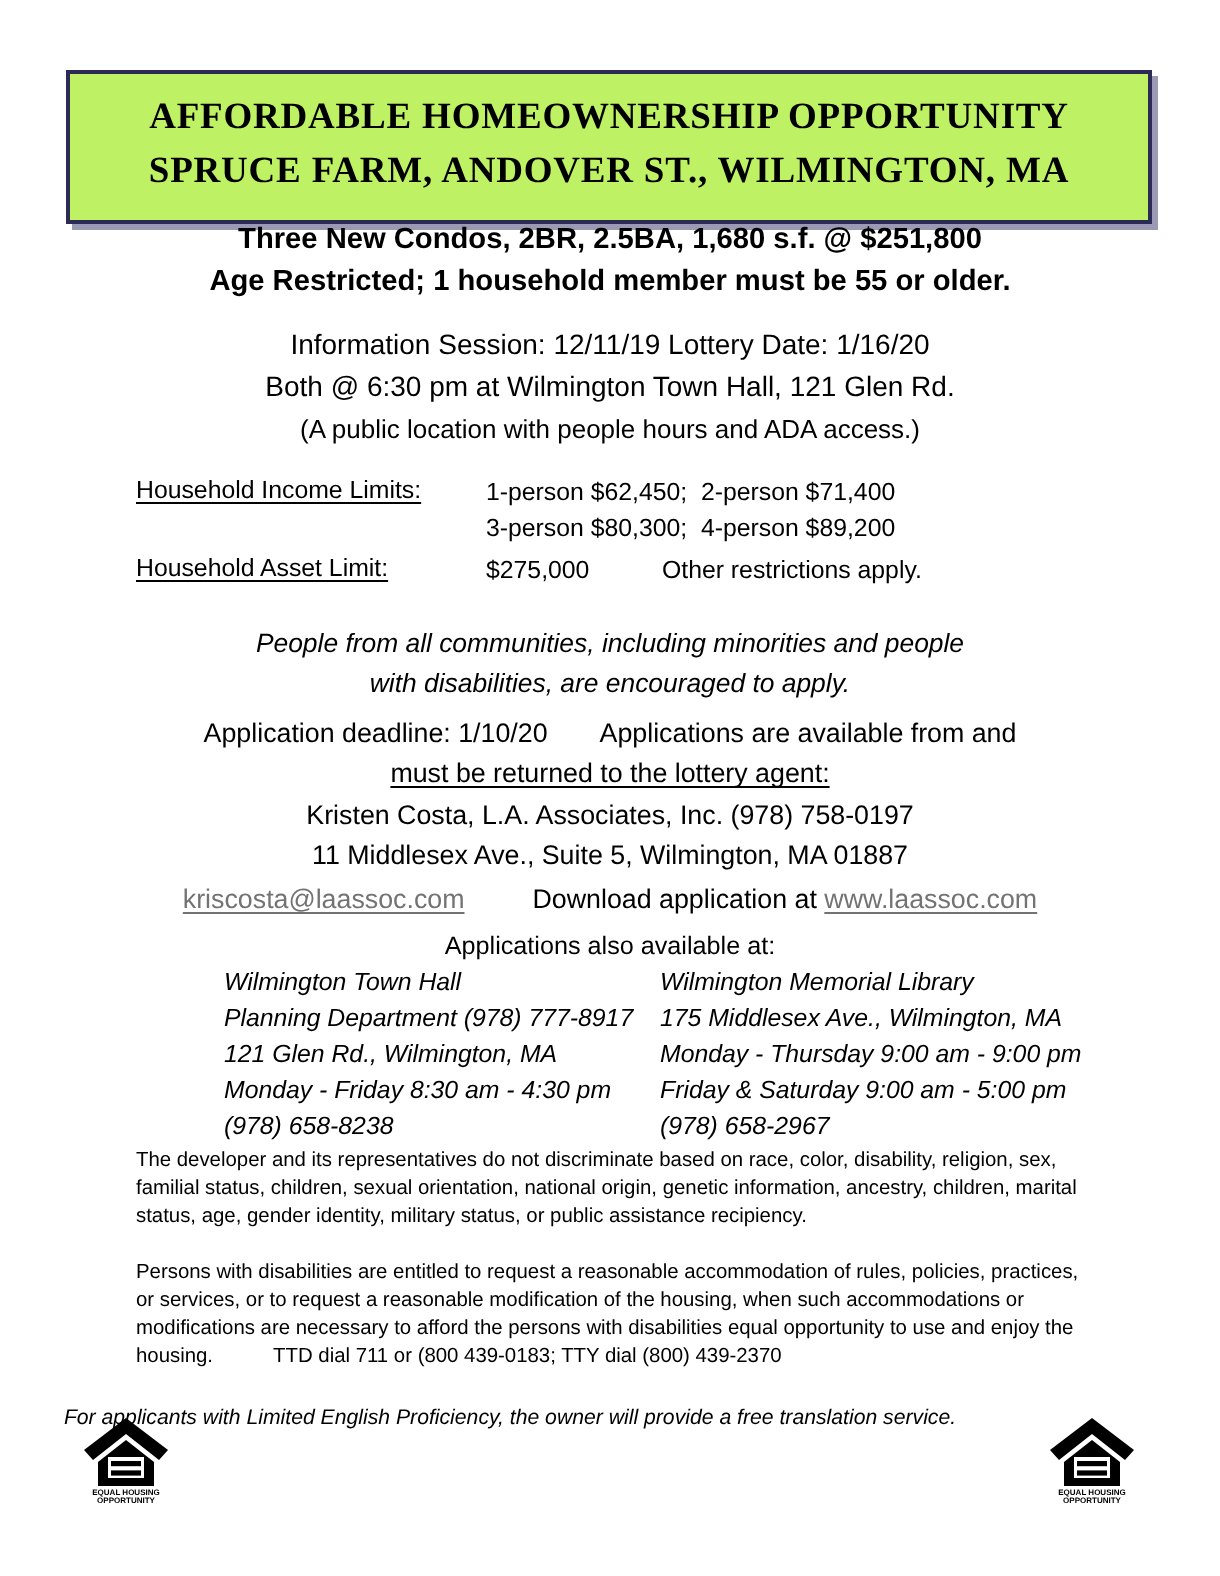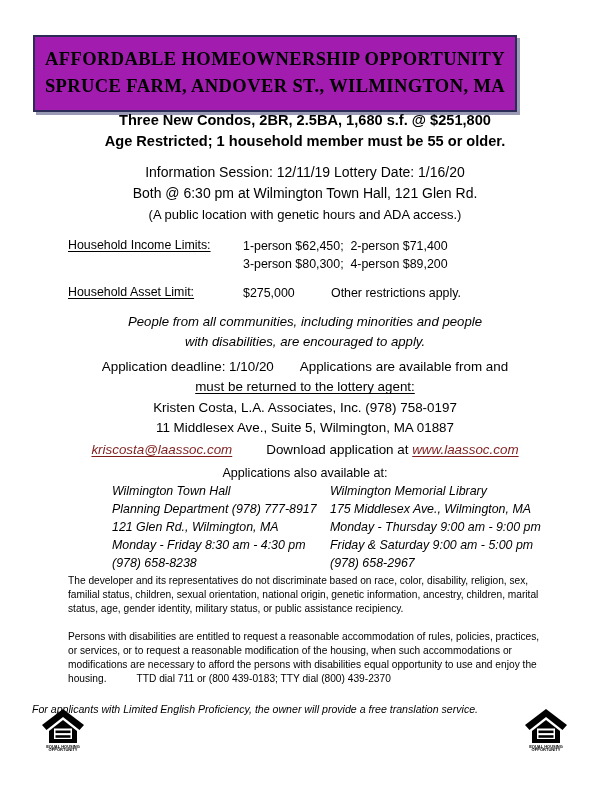--- a/index.html
+++ b/index.html
@@ -21,23 +21,23 @@
     height: 788px;
     position: relative;
     box-sizing: border-box;
   }
 
   
   .title-box {
     position: absolute;
     left: 33px;
     top: 35px;
-    width: 484px;
+    width: 543px;
     box-sizing: border-box;
-    background: #a21caf;
+    background: #bef264;
     border: 2px solid #2b2b55;
     box-shadow: 3px 3px 0 0 #9a9ab4;
     padding: 9px 6px 10px 6px;
     text-align: center;
   }
   .title-line {
     font-family: "Liberation Serif", serif;
     font-weight: bold;
     font-size: 18.5px;
     letter-spacing: 0.4px;
@@ -74,21 +74,21 @@
     left: 68px;
     top: 238px;
     width: 470px;
     font-size: 12.4px;
   }
   .limits-row {
     display: flex;
     align-items: flex-start;
   }
   .limits-row.second {
-    margin-top: 12px;
+    margin-top: 4px;
   }
   .limits-label {
     width: 175px;
     flex: 0 0 175px;
     text-decoration: underline;
     text-underline-offset: 2px;
   }
   .limits-values {
     flex: 1 1 auto;
     line-height: 1.42;
@@ -125,24 +125,23 @@
   }
   .app-block .u {
     text-decoration: underline;
     text-underline-offset: 2px;
   }
   .spacer-wide {
     display: inline-block;
     width: 26px;
   }
   .link {
-    color: #7f1d1d;
+    color: #737373;
     text-decoration: underline;
     text-underline-offset: 2px;
-    font-style: italic;
   }
   .contact-links {
     margin-top: 1px;
   }
   .contact-links .gap {
     display: inline-block;
     width: 34px;
   }
 
   
@@ -220,21 +219,21 @@
   </div>
 
   <div class="block headline" style="top:110px;">
     <div>Three New Condos, 2BR, 2.5BA, 1,680 s.f. @ $251,800</div>
     <div>Age Restricted; 1 household member must be 55 or older.</div>
   </div>
 
   <div class="block session" style="top:162px;">
     <div>Information Session:  12/11/19   Lottery Date:  1/16/20</div>
     <div>Both @ 6:30 pm at Wilmington Town Hall, 121 Glen Rd.</div>
-    <div class="small">(A public location with genetic hours and ADA access.)</div>
+    <div class="small">(A public location with people hours and ADA access.)</div>
   </div>
 
   <div class="limits">
     <div class="limits-row">
       <div class="limits-label">Household Income Limits:</div>
       <div class="limits-values">
         <div class="v-line">1-person $62,450;  2-person $71,400</div>
         <div class="v-line">3-person $80,300;  4-person $89,200</div>
       </div>
     </div>

